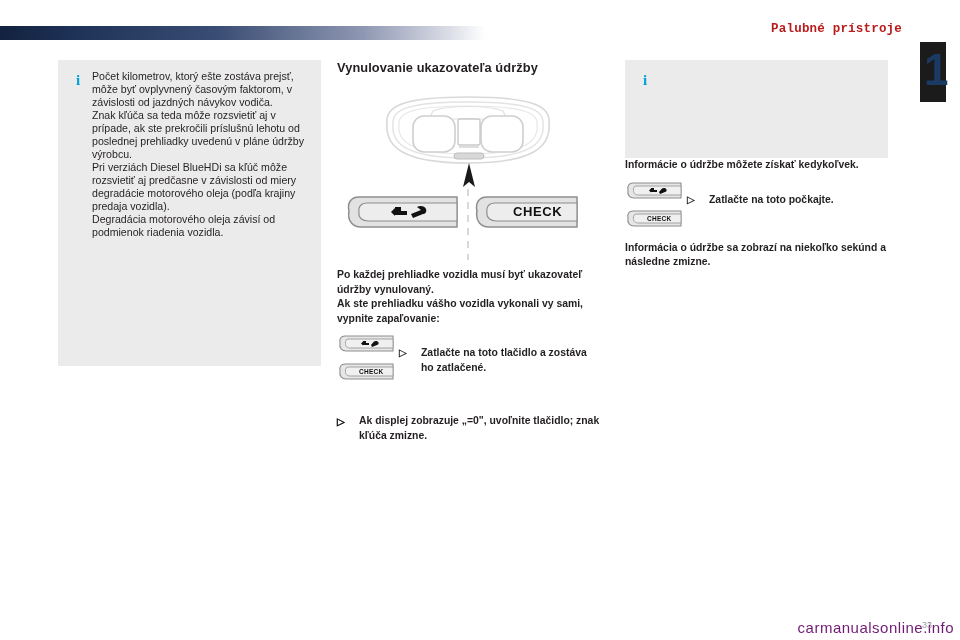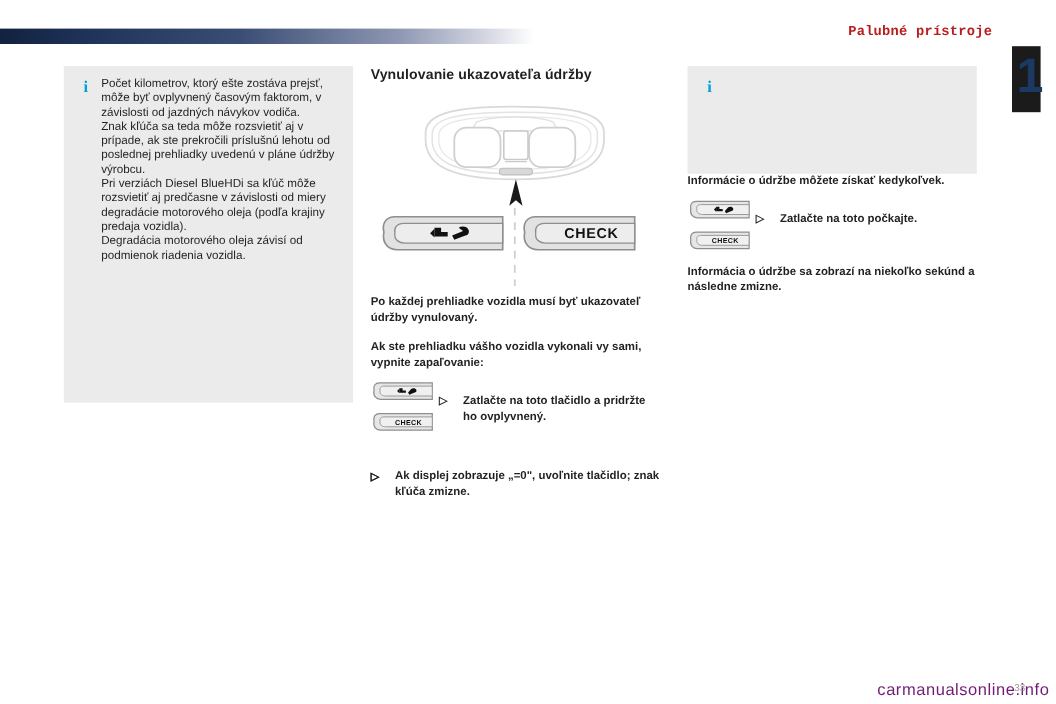--- a/index.html
+++ b/index.html
@@ -102,21 +102,21 @@
     margin: 0 0 10px 0;
     letter-spacing: .1px;
   }
   .body-para {
     font-size: 10.4px;
     line-height: 14.6px;
     font-weight: bold;
     color: #231f20;
     margin: 0;
   }
-  .body-para + .body-para { margin-top: 12px; }
+  .body-para + .body-para { margin-top: 0px; }
 
   
   .illus-cluster {
     width: 263px;
     height: 175px;
     background: #ffffff;
     position: relative;
     margin-bottom: 8px;
   }
 
@@ -267,21 +267,21 @@
         </g>
         <g>
           <path d="M8 34 C4 34 2 37 3 41 C2 46 5 49 9 49 L56 49 L56 34 Z" fill="#e6e6e6" stroke="#8e8e8e" stroke-width="1.1"></path>
           <path d="M12 37 C9 37 8 39 8.5 41.5 C8 44.5 11 46 13.5 46 L56 46 L56 37 Z" fill="#f0f0f0" stroke="#9a9a9a" stroke-width="0.9"></path>
           <text x="22" y="44" font-family="Liberation Sans, sans-serif" font-size="6.5" font-weight="bold" fill="#111111" letter-spacing="0.3">CHECK</text>
         </g>
       </svg>
     </div>
     <div class="btn-caption">
       <span class="arrow">▷</span>
-      <span>Zatlačte na toto tlačidlo a pridržte ho ovplyvnený.</span>
+      <span>Zatlačte na toto tlačidlo a zostáva ho zatlačené.</span>
     </div>
   </div>
 
   <ul class="bullet-list" style="margin-top:26px;">
     <li>
       <span class="arrow">▷</span>
     </li>
     <li>
       <span class="arrow">▷</span>
       <span>Ak displej zobrazuje „=0", uvoľnite tlačidlo; znak kľúča zmizne.</span>

